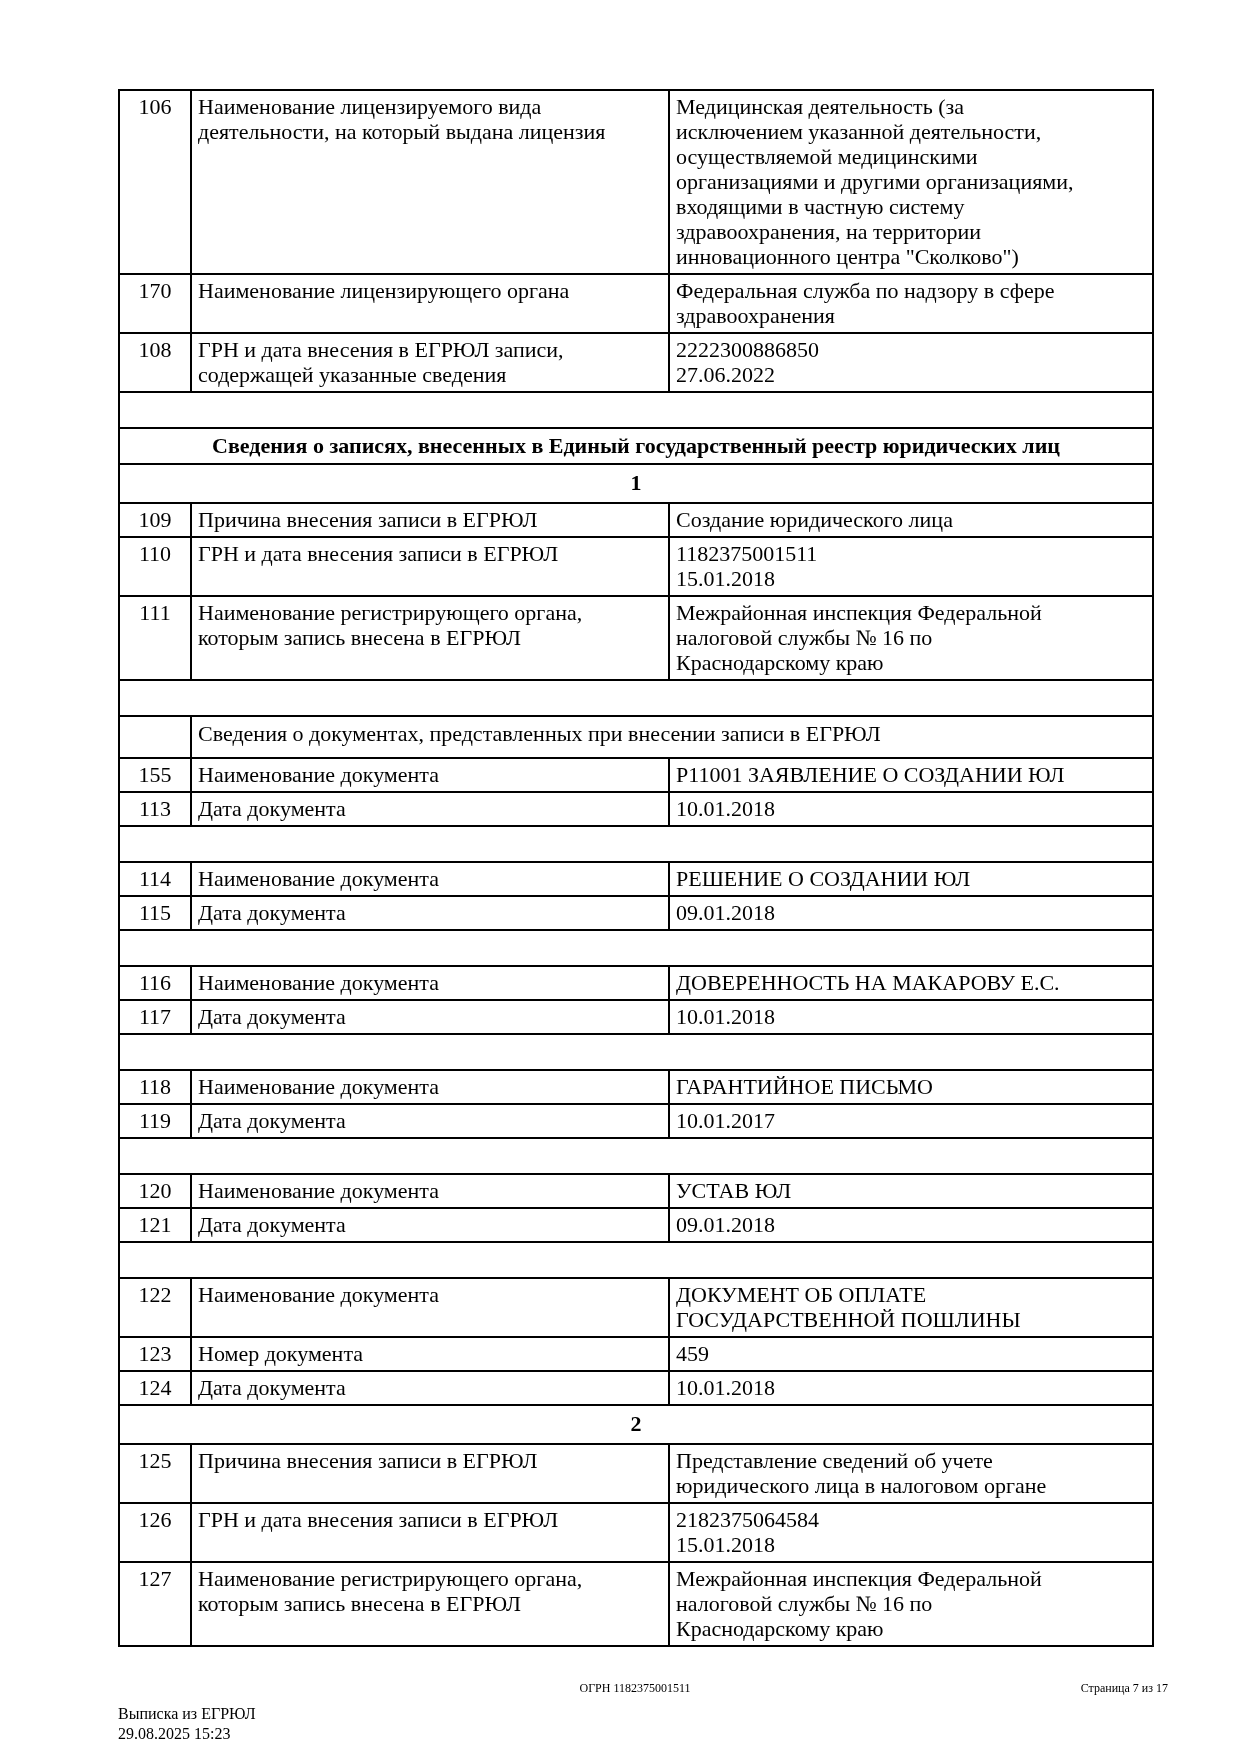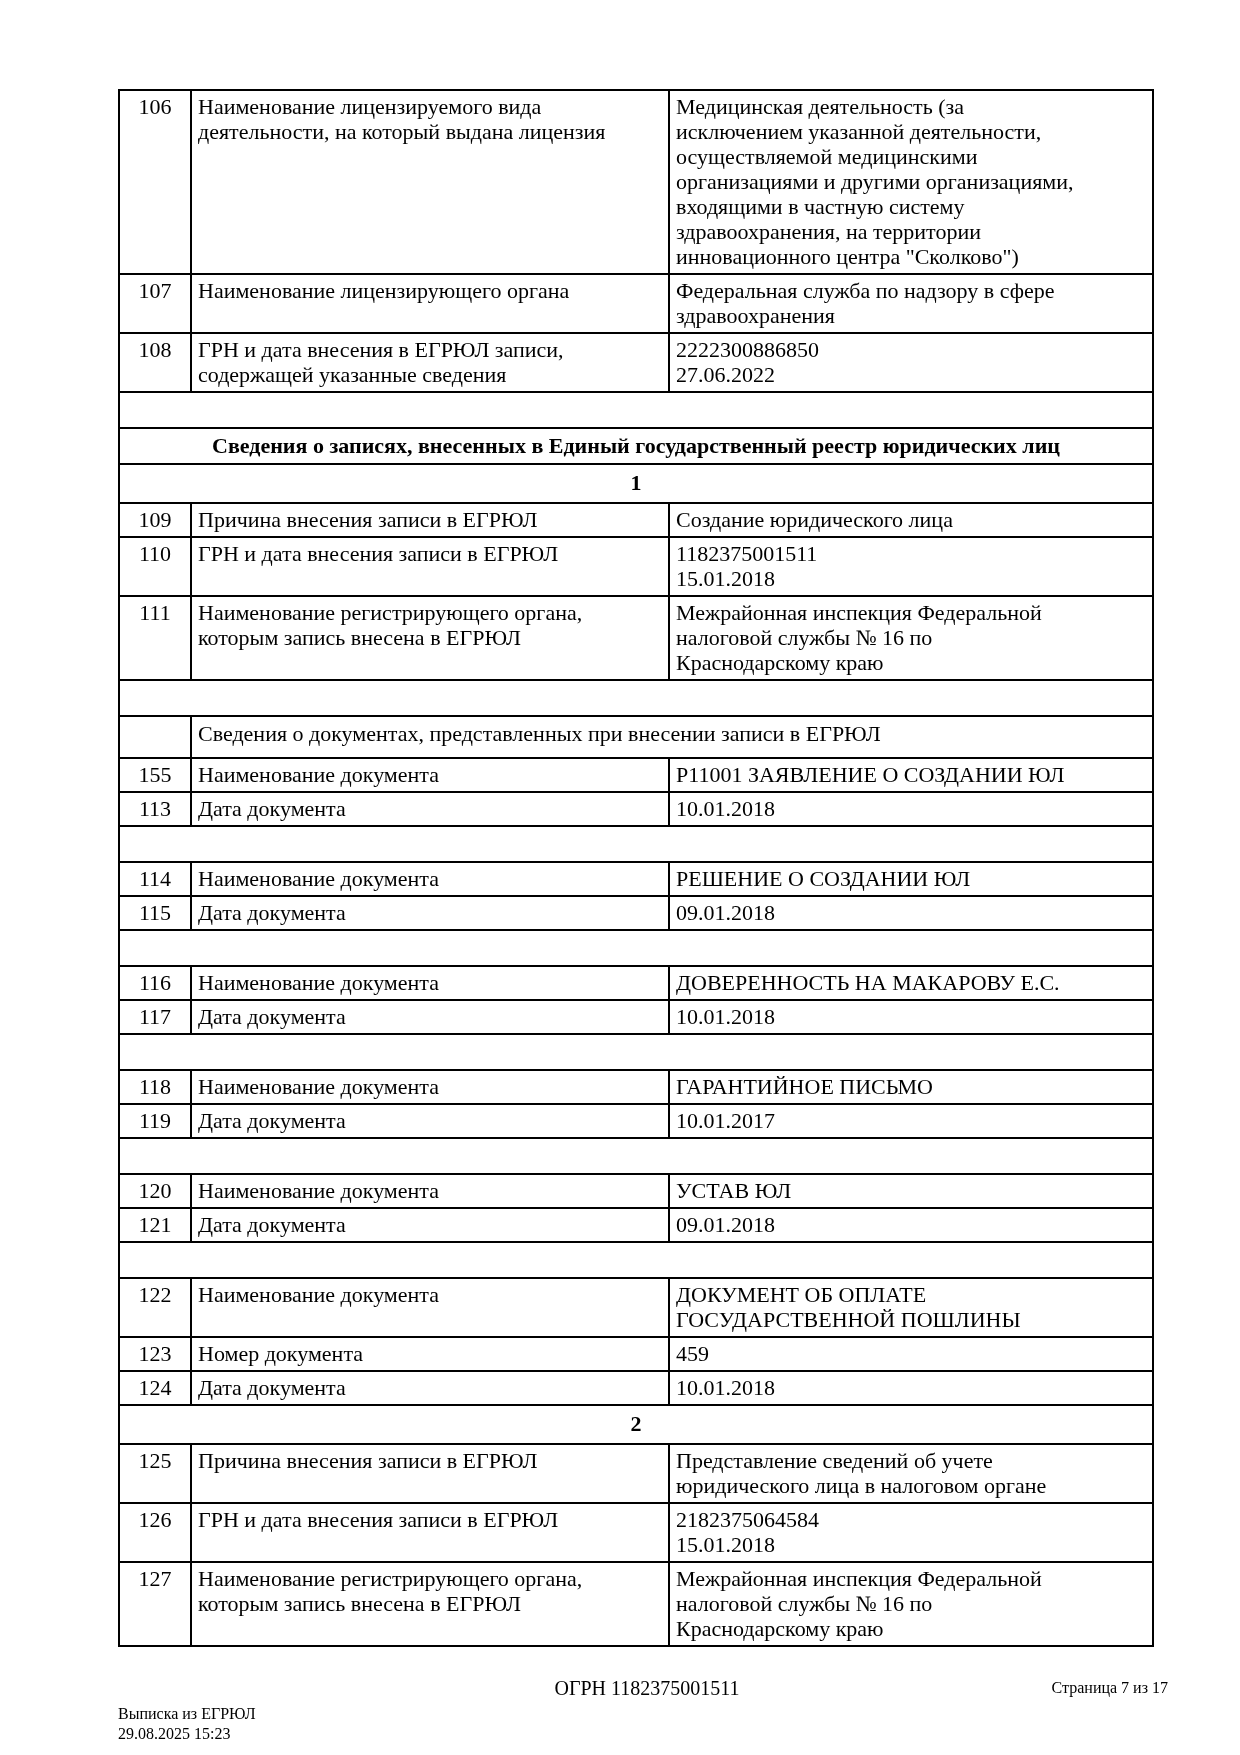--- a/index.html
+++ b/index.html
@@ -30,22 +30,22 @@
     font-weight: bold; text-align: center;
     padding-top: 4px; padding-bottom: 5px; margin-top: 32px;
   }
   tr.r-group td {
     font-weight: bold; text-align: center;
     padding-top: 5px; padding-bottom: 7px;
   }
   tr.r-subsection td { padding-top: 4px; padding-bottom: 11px; }
 
   .footer-left  { position: absolute; left: 118px; top: 1658px; font-size: 16px; line-height: 20px; margin-top: 46px; }
-  .footer-center{ position: absolute; left: 130px; top: 1678px; width: 1034px; text-align: center; font-size: 20px; line-height: 20px; }
-  .footer-right { position: absolute; right: 72px;  top: 1678px; font-size: 16px; line-height: 20px; }
+  .footer-center{ position: absolute; left: 118px; top: 1678px; width: 1034px; text-align: center; font-size: 12px; line-height: 20px; }
+  .footer-right { position: absolute; right: 72px;  top: 1678px; font-size: 12px; line-height: 20px; }
 </style>
 </head>
 <body>
 
 <div class="doc-page">
 
   <table class="doc-table">
     <colgroup>
       <col style="width:72px">
       <col style="width:478px">
@@ -58,21 +58,21 @@
 деятельности, на который выдана лицензия</td>
           <td class="c-value">Медицинская деятельность (за
 исключением указанной деятельности,
 осуществляемой медицинскими
 организациями и другими организациями,
 входящими в частную систему
 здравоохранения, на территории
 инновационного центра "Сколково")</td>
         </tr>
         <tr class="r-data">
-          <td class="c-num">107</td>
+          <td class="c-num">170</td>
           <td class="c-label">Наименование лицензирующего органа</td>
           <td class="c-value">Федеральная служба по надзору в сфере
 здравоохранения</td>
         </tr>
         <tr class="r-data">
           <td class="c-num">108</td>
           <td class="c-label">ГРН и дата внесения в ЕГРЮЛ записи,
 содержащей указанные сведения</td>
           <td class="c-value">2222300886850
 27.06.2022</td>

